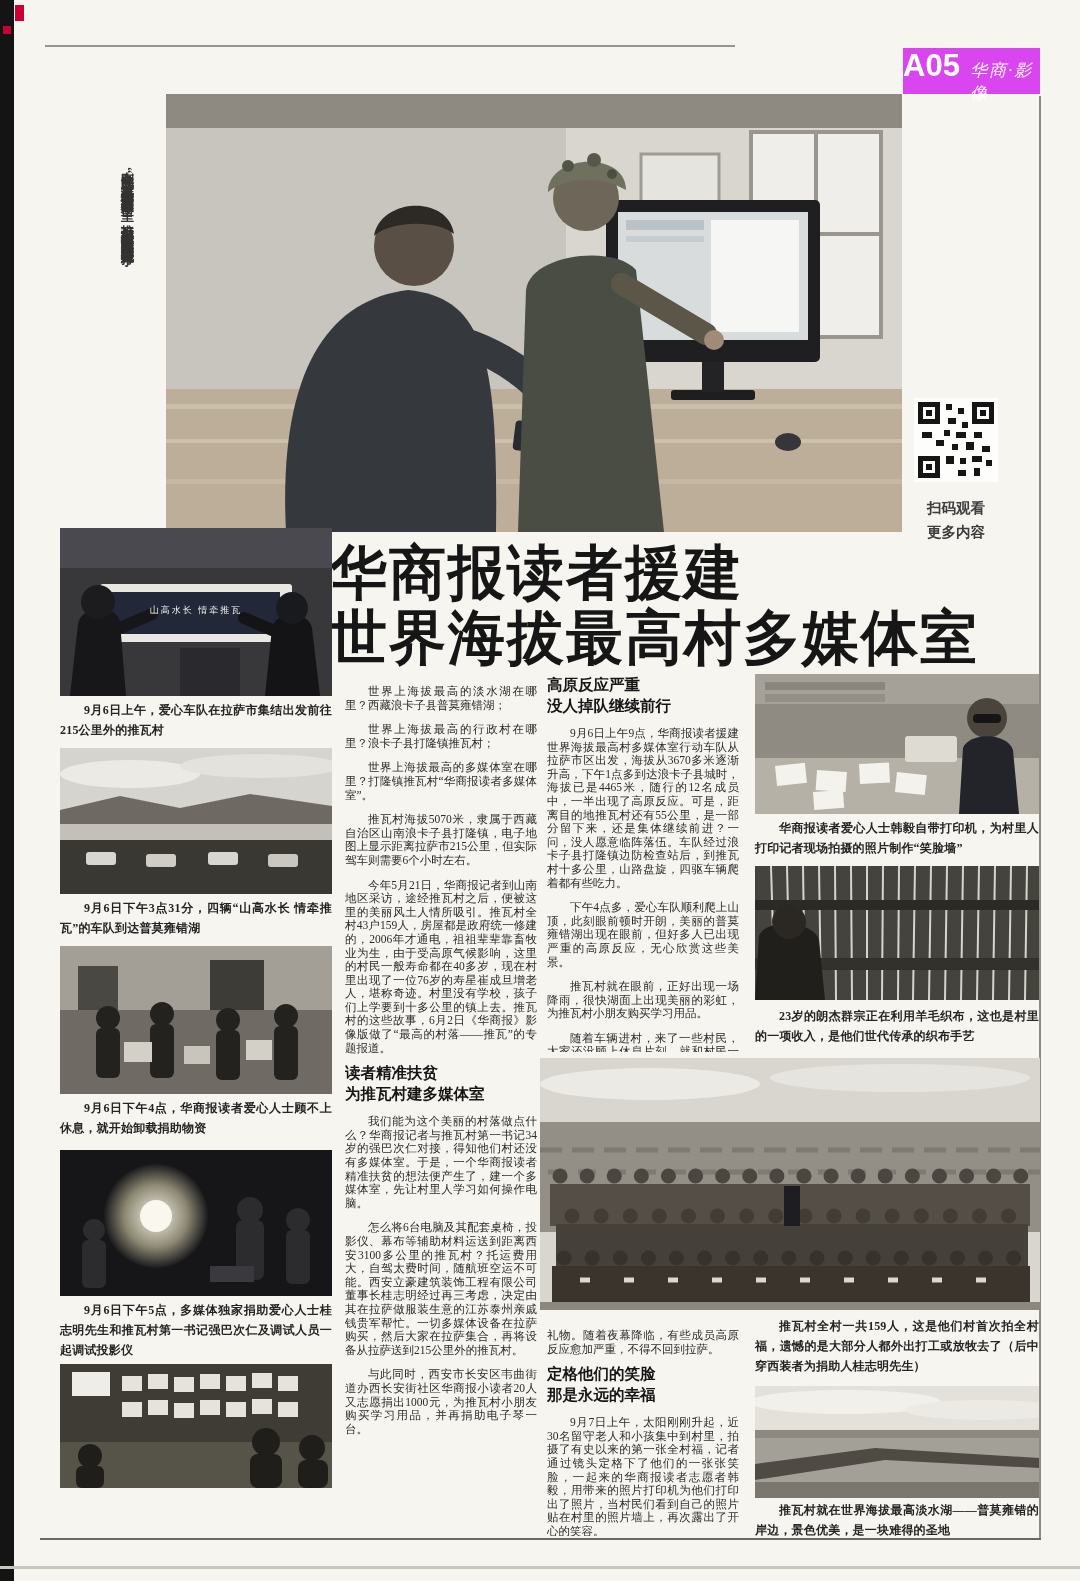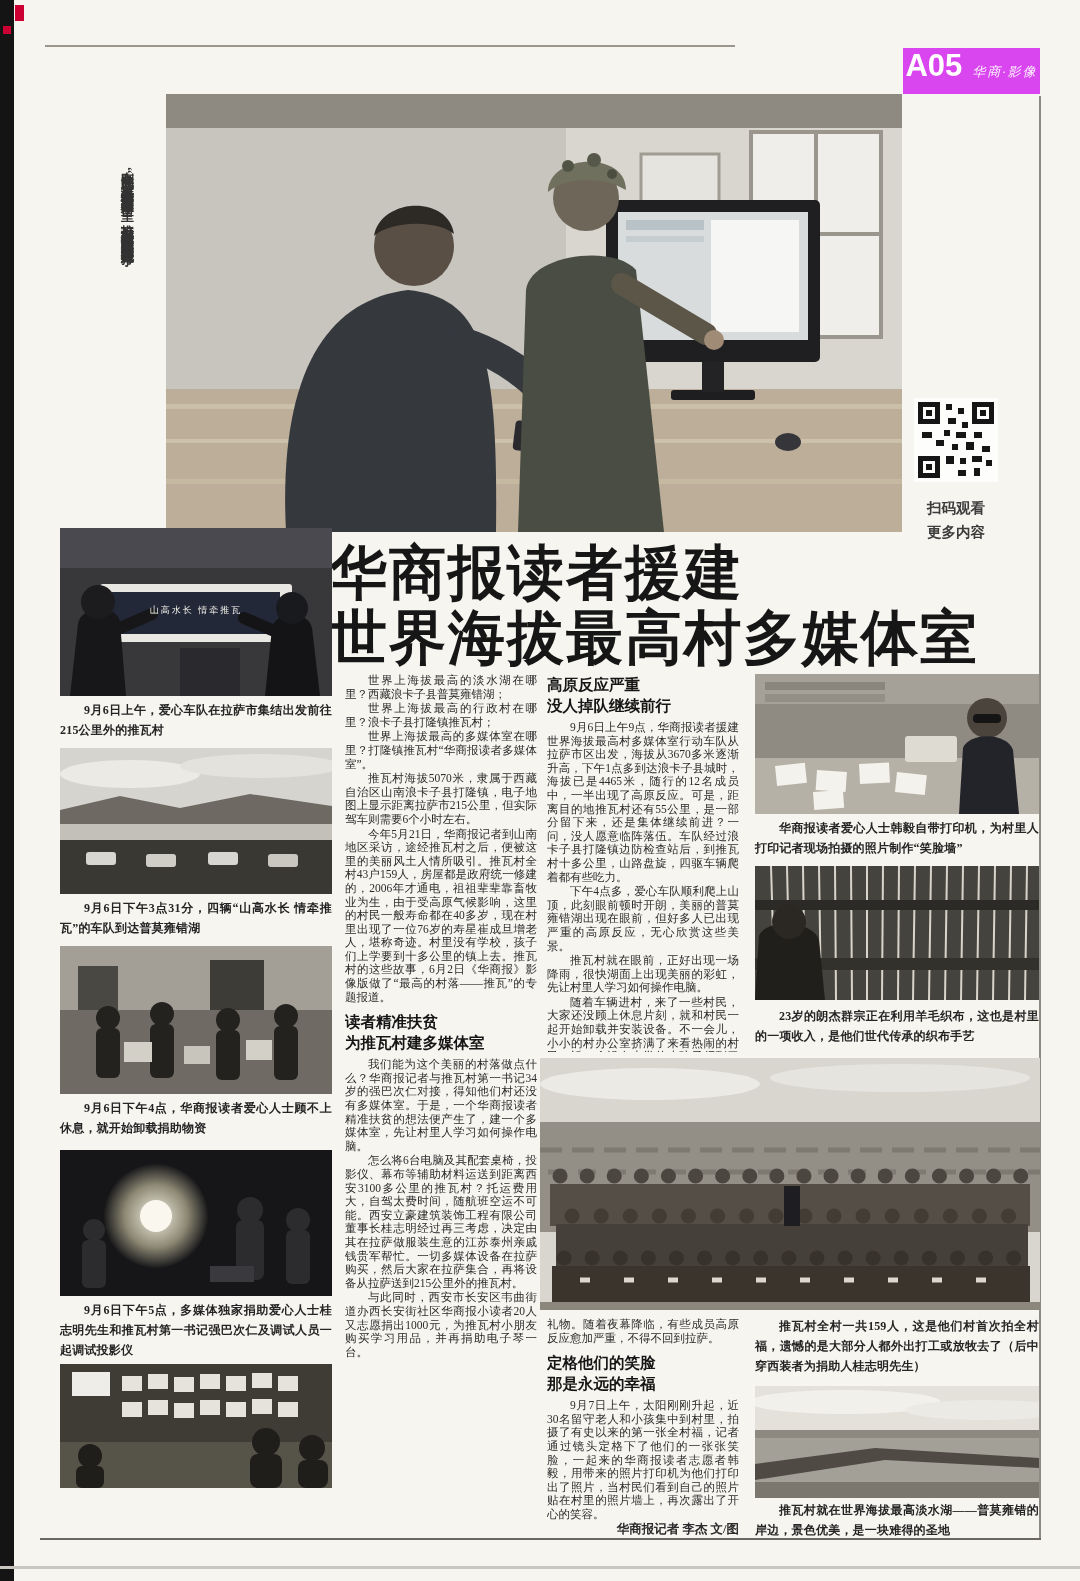--- a/index.html
+++ b/index.html
@@ -8,33 +8,33 @@
   .abs{position:absolute;}
   
   .rule{position:absolute;background:#9a968e;}
   .hotline{font-family:"Liberation Sans","DejaVu Sans",sans-serif;font-weight:bold;
            font-size:19px;color:#3a3a3a;letter-spacing:1px;}
   .dateline{font-size:11.5px;color:#5a5a5a;letter-spacing:.5px;margin-top:2px;}
   .brandbox{background:#101010;color:#fff;display:flex;align-items:center;justify-content:center;gap:8px;}
   .brandname{font-style:italic;font-weight:bold;font-size:26px;letter-spacing:2px;}
   .pagebox{background:#d946ef;color:#fff;display:flex;align-items:baseline;justify-content:center;gap:10px;}
   .pageno{font-family:"Liberation Sans","DejaVu Sans",sans-serif;font-weight:bold;font-size:31px;}
-  .sectionname{font-style:italic;font-size:13px;letter-spacing:2px;opacity:.92;}
+  .sectionname{font-style:italic;font-size:17px;letter-spacing:2px;opacity:.92;}
   
   .photo{position:absolute;overflow:hidden;background:#7a7772;}
   .photo svg{position:absolute;left:0;top:0;width:100%;height:100%;}
   .caption{position:absolute;font-size:12px;line-height:20px;font-weight:600;color:#242424;
            text-align:justify;text-indent:2em;letter-spacing:.2px;}
   
   .headline{position:absolute;font-family:"Liberation Sans","DejaVu Sans",sans-serif;
             font-weight:900;color:#161616;font-size:57px;line-height:62px;letter-spacing:2px;
             transform:scaleY(1.04);transform-origin:top left;white-space:nowrap;}
   
   .coltext{position:absolute;font-size:11.5px;line-height:13.6px;text-align:justify;overflow:hidden;}
-  .coltext p{margin:0 0 1px 0;text-indent:2em;}
+  .coltext p{margin:11px 0 1px 0;text-indent:2em;}
   .coltext p.noindent{text-indent:0;}
   .subhead{font-family:"Liberation Sans","DejaVu Sans",sans-serif;font-weight:bold;
            font-size:15.5px;line-height:21px;text-indent:0;margin:7px 0 5px 0;color:#151515;}
   .byline{text-align:right;font-weight:bold;font-size:12.5px;margin-top:6px;text-indent:0;}
   
   .vcap{position:absolute;writing-mode:vertical-lr;font-size:13px;line-height:23px;
         font-weight:600;color:#333;letter-spacing:1px;}
   .qrtext{position:absolute;font-size:14.5px;line-height:24px;color:#3c3c3c;font-weight:600;}
   .bannertext{position:absolute;color:#f2f2ec;font-size:9px;letter-spacing:2px;text-align:center;
               font-family:"Liberation Sans","DejaVu Sans",sans-serif;}
@@ -278,21 +278,21 @@
 
   </div>
 
   <div class="coltext" style="left:547px;top:674px;width:192px;height:378px;">
     <div class="subhead" style="margin-top:0;">
       <div>高原反应严重</div>
       <div>没人掉队继续前行</div>
     </div>
     <p>9月6日上午9点，华商报读者援建世界海拔最高村多媒体室行动车队从拉萨市区出发，海拔从3670多米逐渐升高，下午1点多到达浪卡子县城时，海拔已是4465米，随行的12名成员中，一半出现了高原反应。可是，距离目的地推瓦村还有55公里，是一部分留下来，还是集体继续前进？一问，没人愿意临阵落伍。车队经过浪卡子县打隆镇边防检查站后，到推瓦村十多公里，山路盘旋，四驱车辆爬着都有些吃力。</p>
     <p>下午4点多，爱心车队顺利爬上山顶，此刻眼前顿时开朗，美丽的普莫雍错湖出现在眼前，但好多人已出现严重的高原反应，无心欣赏这些美景。</p>
-    <p>推瓦村就在眼前，正好出现一场降雨，很快湖面上出现美丽的彩虹，先让村里人学习如何操作电脑。</p>
+    <p>推瓦村就在眼前，正好出现一场降雨，很快湖面上出现美丽的彩虹，为推瓦村小朋友购买学习用品。</p>
     <p>随着车辆进村，来了一些村民，大家还没顾上休息片刻，就和村民一起开始卸载并安装设备。不一会儿，小小的村办公室挤满了来看热闹的村民。近20个没有上学的小孩子领到了西安小志愿者送给他们的</p>
   </div>
 
   <div class="photo" style="left:755px;top:674px;width:284px;height:140px;">
     <svg viewBox="0 0 284 140" preserveAspectRatio="none">
       <rect width="284" height="140" fill="#8f8b83"></rect>
       <rect width="284" height="30" fill="#a5a199"></rect>
       <rect x="10" y="8" width="120" height="8" fill="#8a867e"></rect>
       <rect x="10" y="20" width="120" height="8" fill="#938f87"></rect>
       <rect y="84" width="284" height="56" fill="#b6b1a6"></rect>

